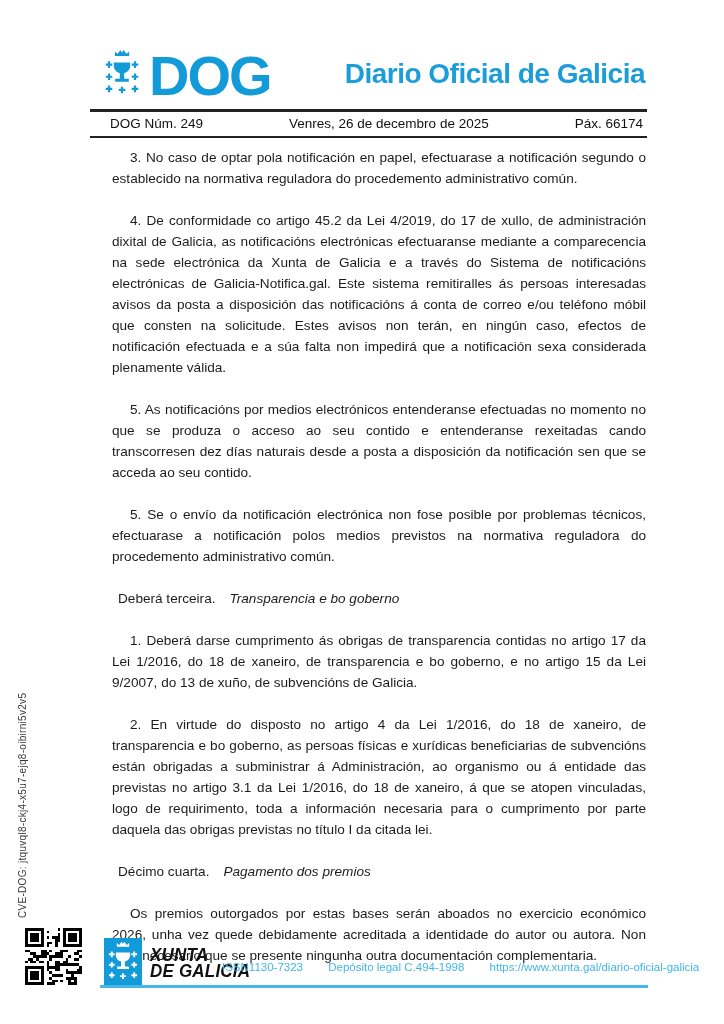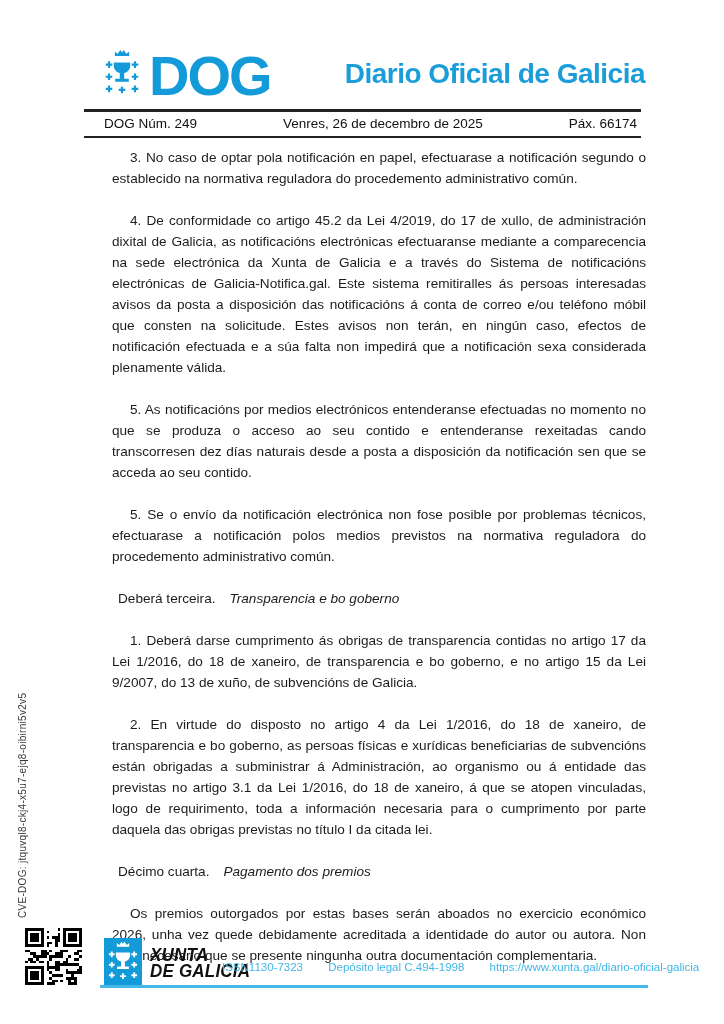--- a/index.html
+++ b/index.html
@@ -15,21 +15,21 @@
   .dog-wordmark{
     font-size:56px;font-weight:700;color:#129bd8;letter-spacing:-2px;
     line-height:52px;margin-left:5px;margin-top:2px;
   }
   .masthead-title{
     position:absolute;right:0;top:16px;font-size:28px;font-weight:600;
     color:#1b9dd9;letter-spacing:-0.5px;
   }
   
   .header-bar{
-    position:absolute;left:84px;top:109px;width:557px;
+    position:absolute;left:90px;top:109px;width:557px;
     border-top:3px solid #222;border-bottom:2px solid #222;
     display:flex;justify-content:space-between;align-items:center;
     padding:4px 2px 5px 2px;box-sizing:border-box;
   }
   .header-bar span{font-size:13.5px;color:#111;}
   .hb-left{padding-left:18px;}
   .hb-right{padding-right:2px;}
   
   .body-text{
     position:absolute;left:100px;top:147px;width:546px;

